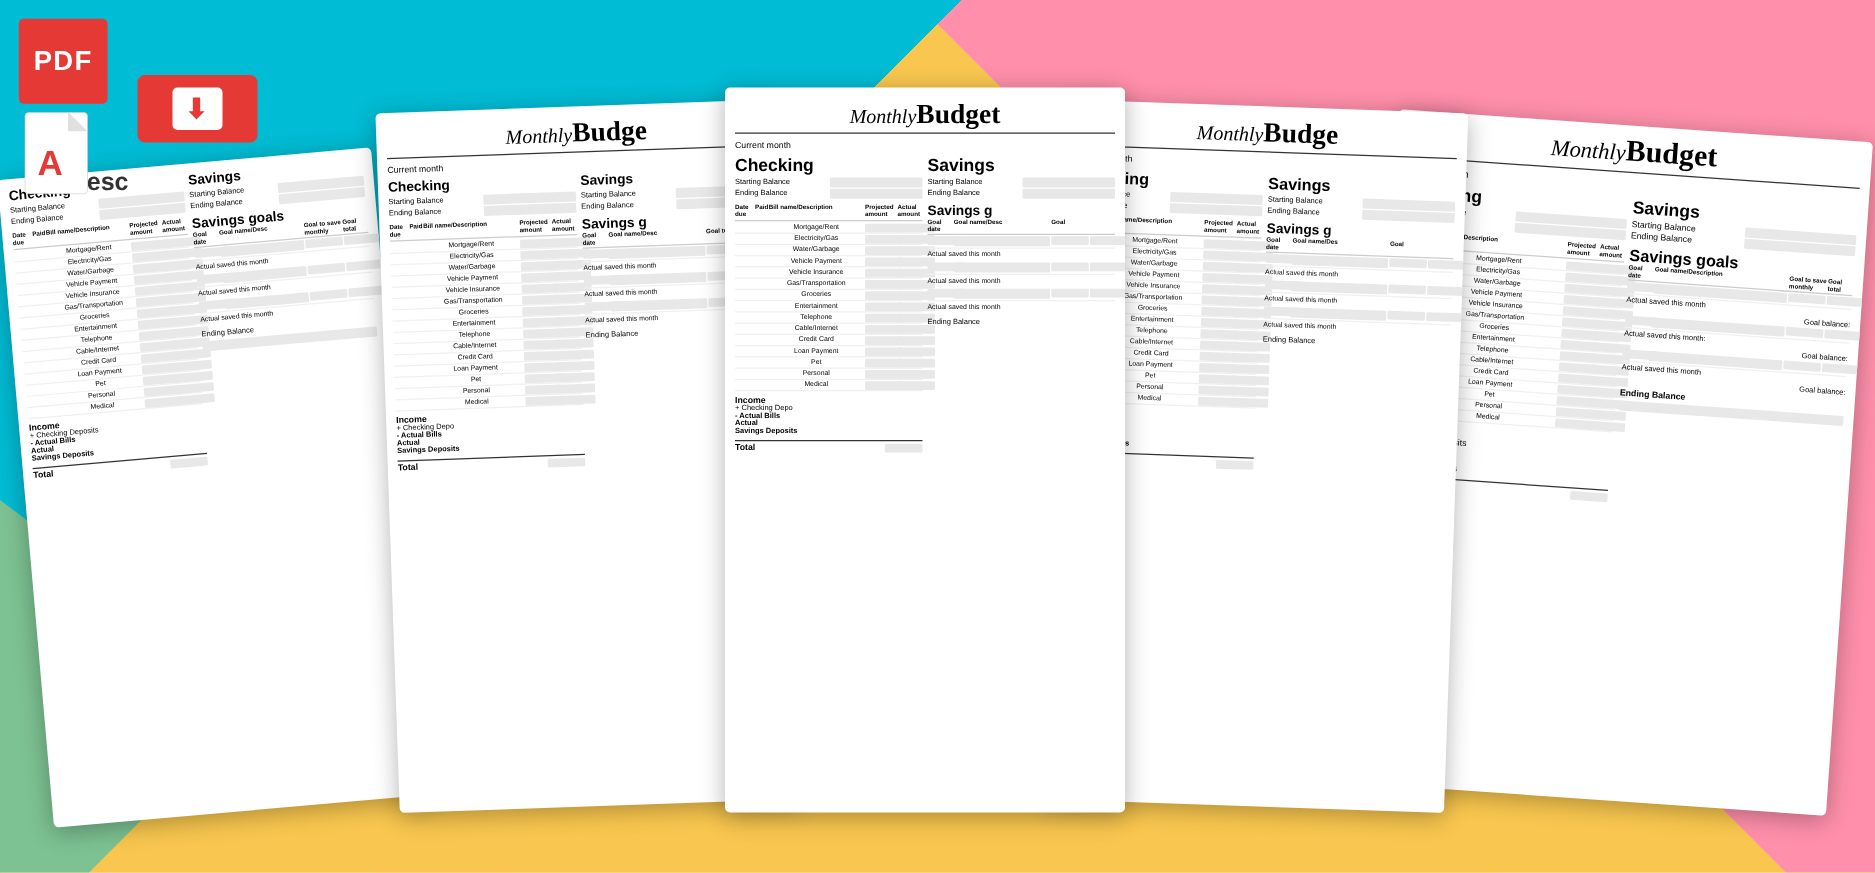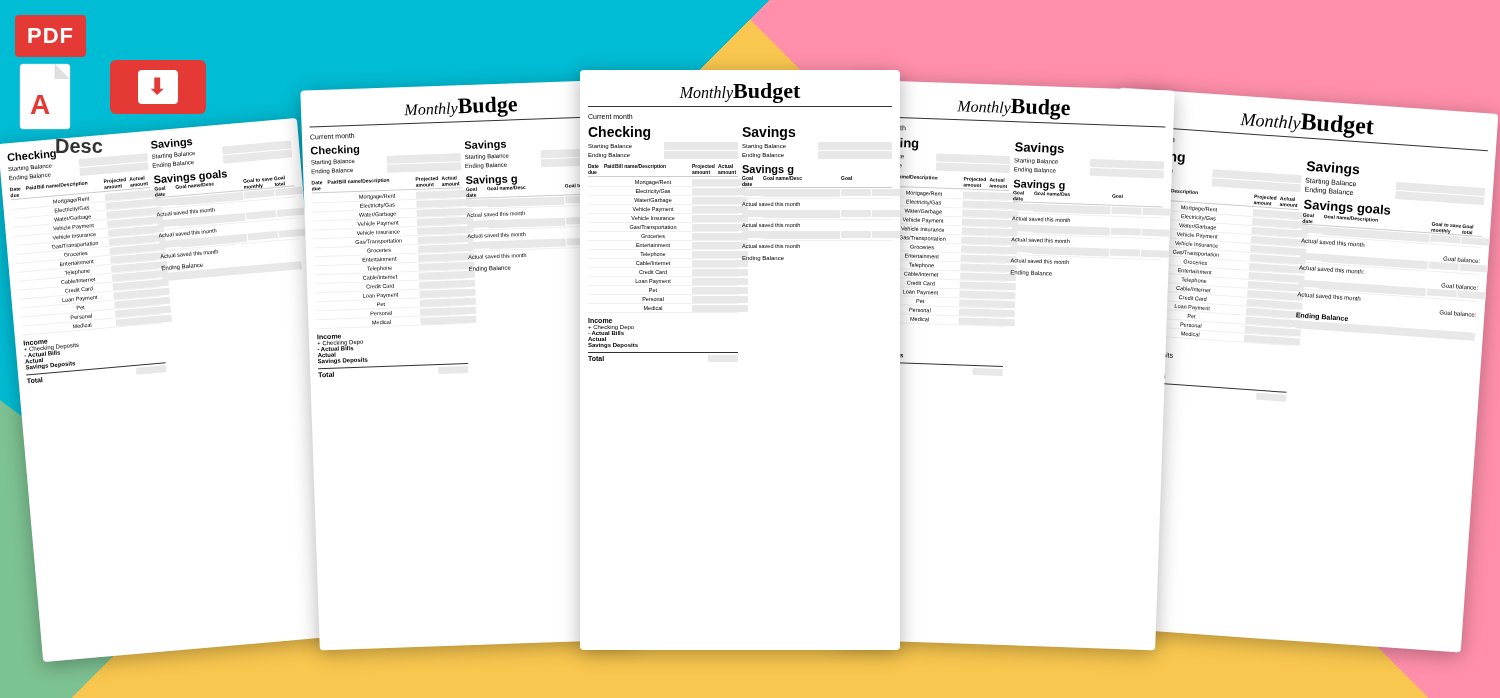--- a/index.html
+++ b/index.html
@@ -28,21 +28,21 @@
       z-index: 100;
       display: flex;
       flex-direction: column;
       align-items: flex-start;
     }
     .pdf-label {
       background: #e53935;
       color: white;
       font-weight: bold;
       font-size: 22px;
-      padding: 8px 12px;
+      padding: 21px 12px;
       border-radius: 4px;
       letter-spacing: 1px;
       margin-bottom: 2px;
     }
 
     
     .download-btn {
       position: absolute;
       top: 60px;
       left: 110px;

